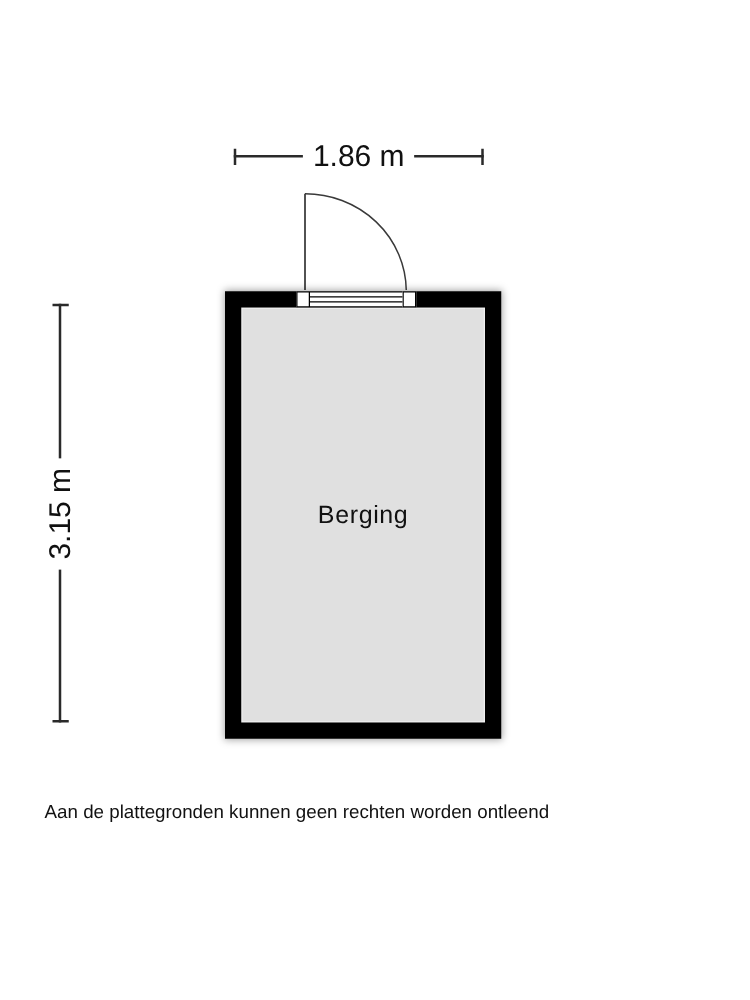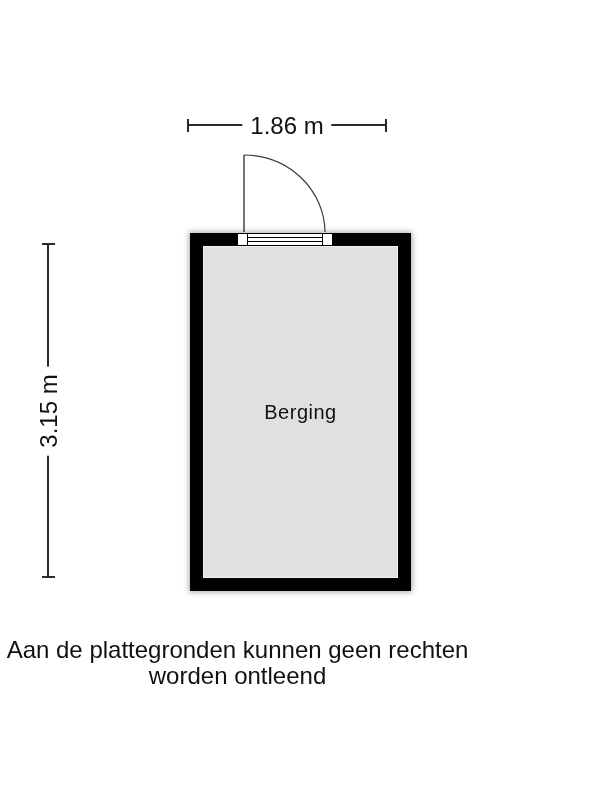--- a/index.html
+++ b/index.html
@@ -72,21 +72,21 @@
   }
   .dim-left .tick.top    { top: 0; }
   .dim-left .tick.bottom { bottom: 0; }
   .dim-left .dim-label {
     transform: translate(-50%, -50%) rotate(-90deg);
   }
 
   
   .room {
     position: absolute;
-    left: 190px; top: 233px;
+    left: 180px; top: 233px;
     width: 221px; height: 358px;
     border: 13px solid var(--wall);
     background: var(--floor);
     box-shadow: 0 0 6px 1px rgba(0,0,0,0.35),
                 inset 0 0 0 1px rgba(255,255,255,0.55);
     display: flex;
     align-items: center;
     justify-content: center;
     text-align: right;
   }
@@ -129,21 +129,21 @@
     position: absolute;
     left: 235px; top: 148px;
     width: 100px; height: 90px;
   }
 
   
   .footer {
     position: absolute;
     left: 0; right: 17px; top: 637px;
     text-align: center;
-    font-size: 24px;
+    font-size: 15px;
     line-height: 26px;
     color: var(--text);
   }
 </style>
 </head>
 <body>
 
 <div class="canvas">
 
   <div class="dim-top">

